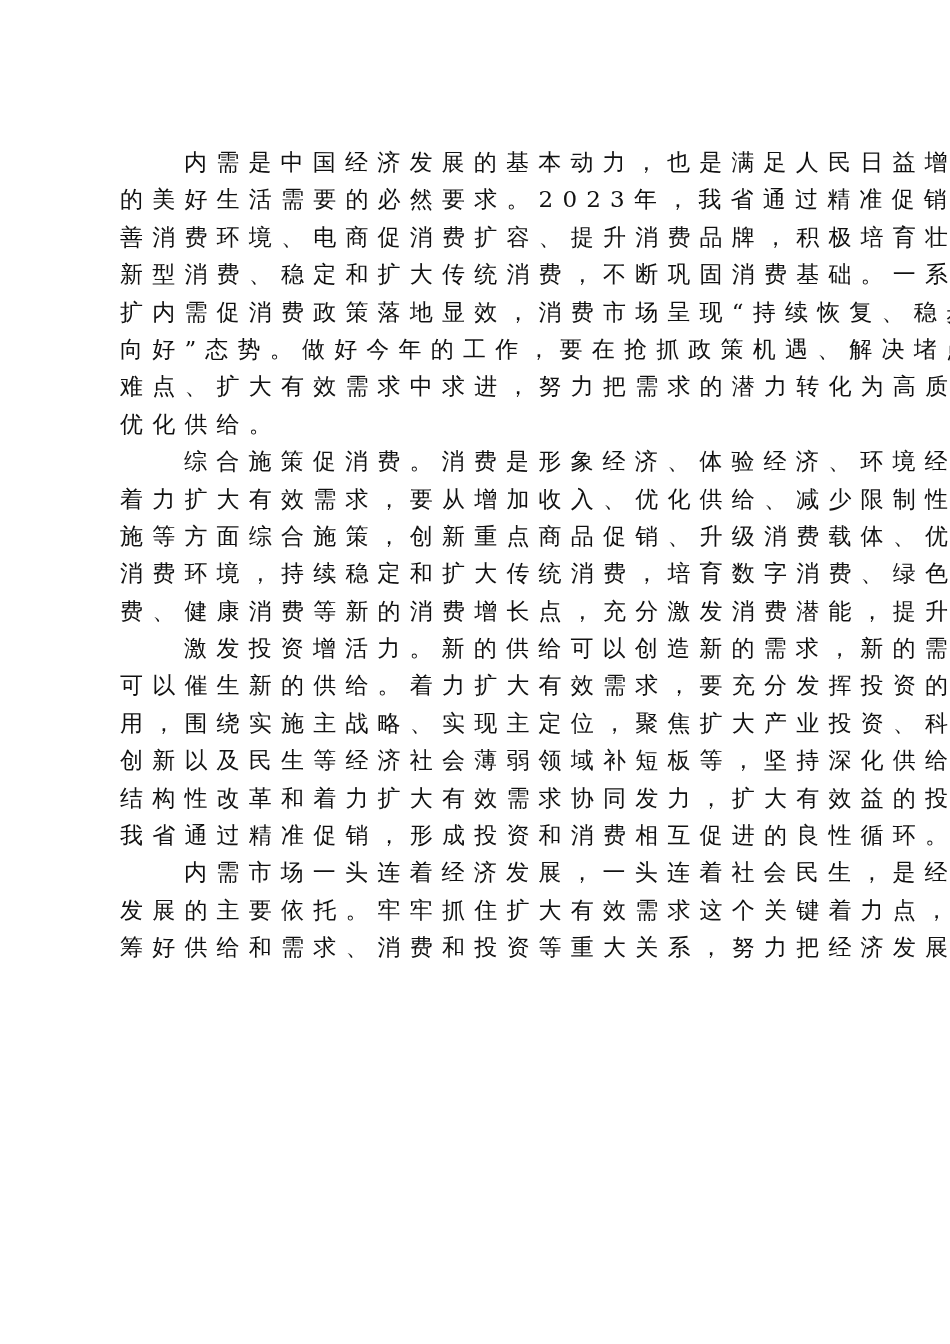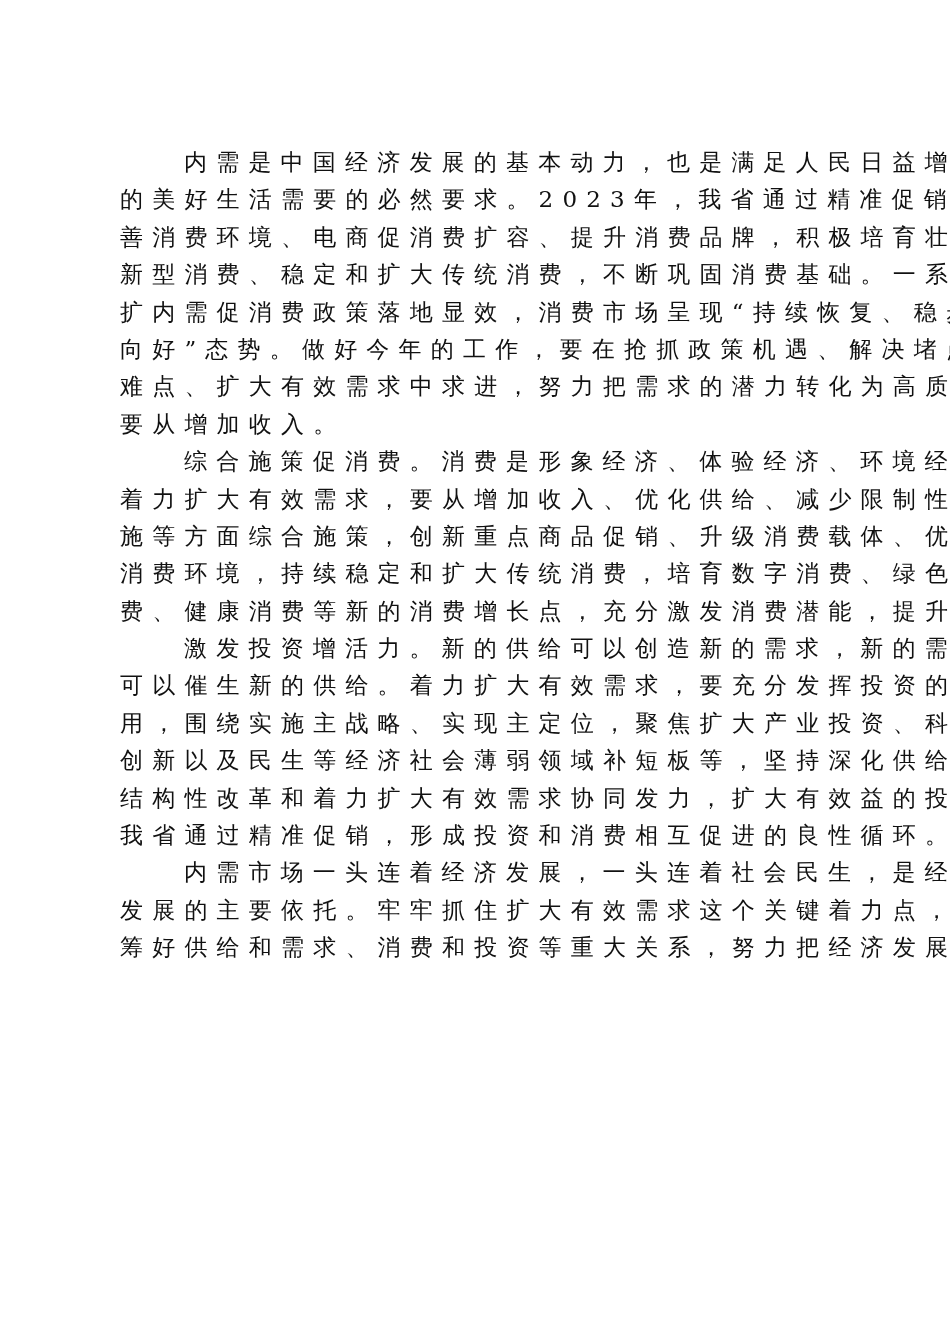--- a/index.html
+++ b/index.html
@@ -47,21 +47,21 @@
   <div class="content">
 
     <div>
       <div class="line indent">内需是中国经济发展的基本动力，也是满足人民日益增长</div>
       <div class="line">的美好生活需要的必然要求。2023年，我省通过精准促销、改</div>
       <div class="line">善消费环境、电商促消费扩容、提升消费品牌，积极培育壮大</div>
       <div class="line">新型消费、稳定和扩大传统消费，不断巩固消费基础。一系列</div>
       <div class="line">扩内需促消费政策落地显效，消费市场呈现“持续恢复、稳步</div>
       <div class="line">向好”态势。做好今年的工作，要在抢抓政策机遇、解决堵点</div>
       <div class="line">难点、扩大有效需求中求进，努力把需求的潜力转化为高质量</div>
-      <div class="line">要从增加收入。</div>
+      <div class="line">优化供给。</div>
     </div>
 
     <div>
       <div class="line indent">综合施策促消费。消费是形象经济、体验经济、环境经济</div>
       <div class="line">着力扩大有效需求，要从增加收入、优化供给、减少限制性措</div>
       <div class="line">施等方面综合施策，创新重点商品促销、升级消费载体、优化</div>
       <div class="line">消费环境，持续稳定和扩大传统消费，培育数字消费、绿色消</div>
       <div class="line">费、健康消费等新的消费增长点，充分激发消费潜能，提升消</div>
     </div>
 

